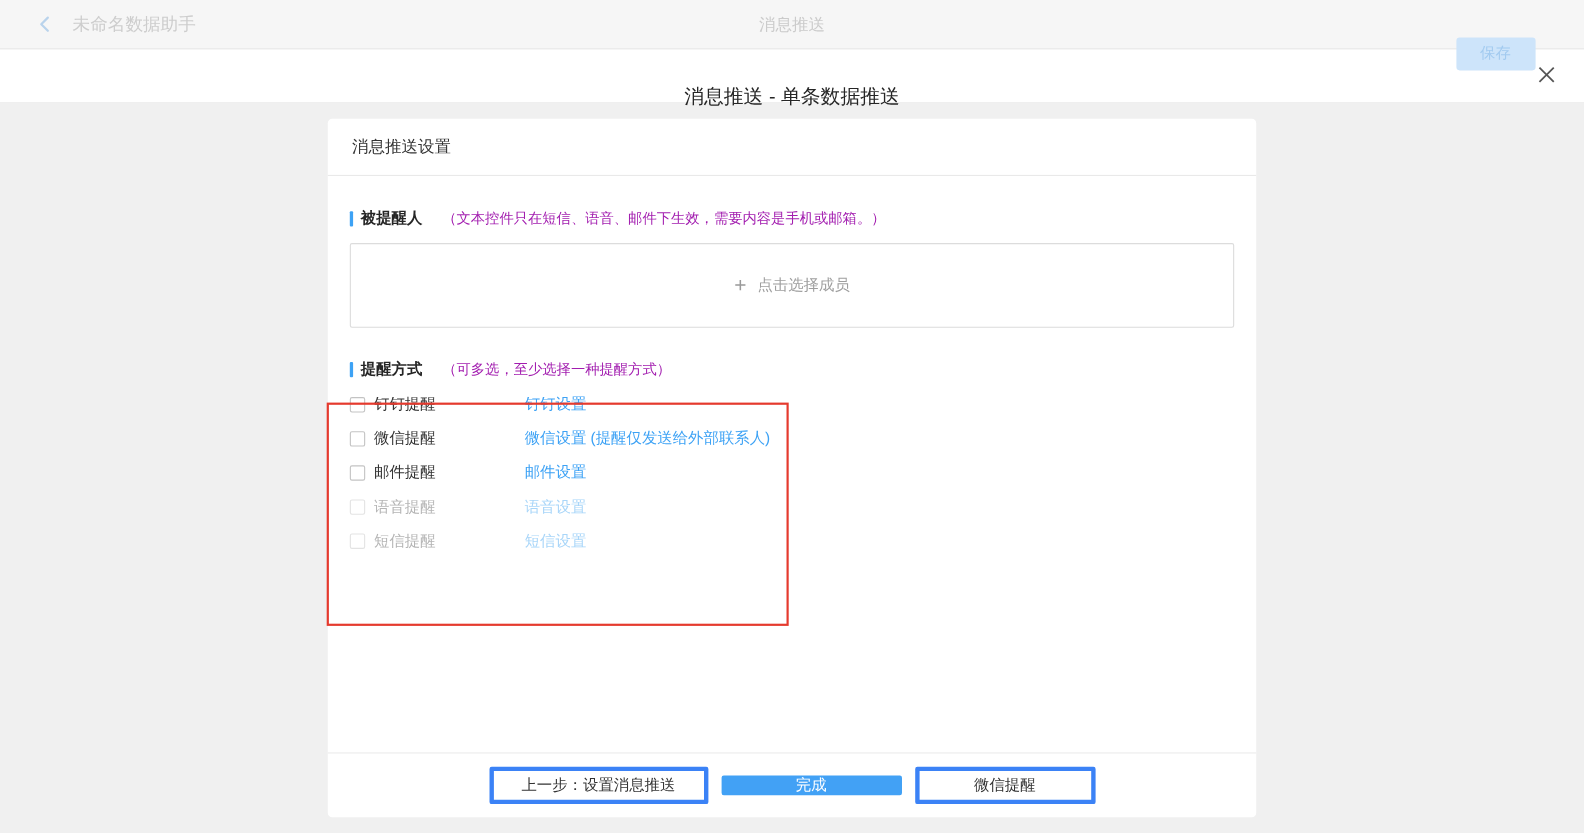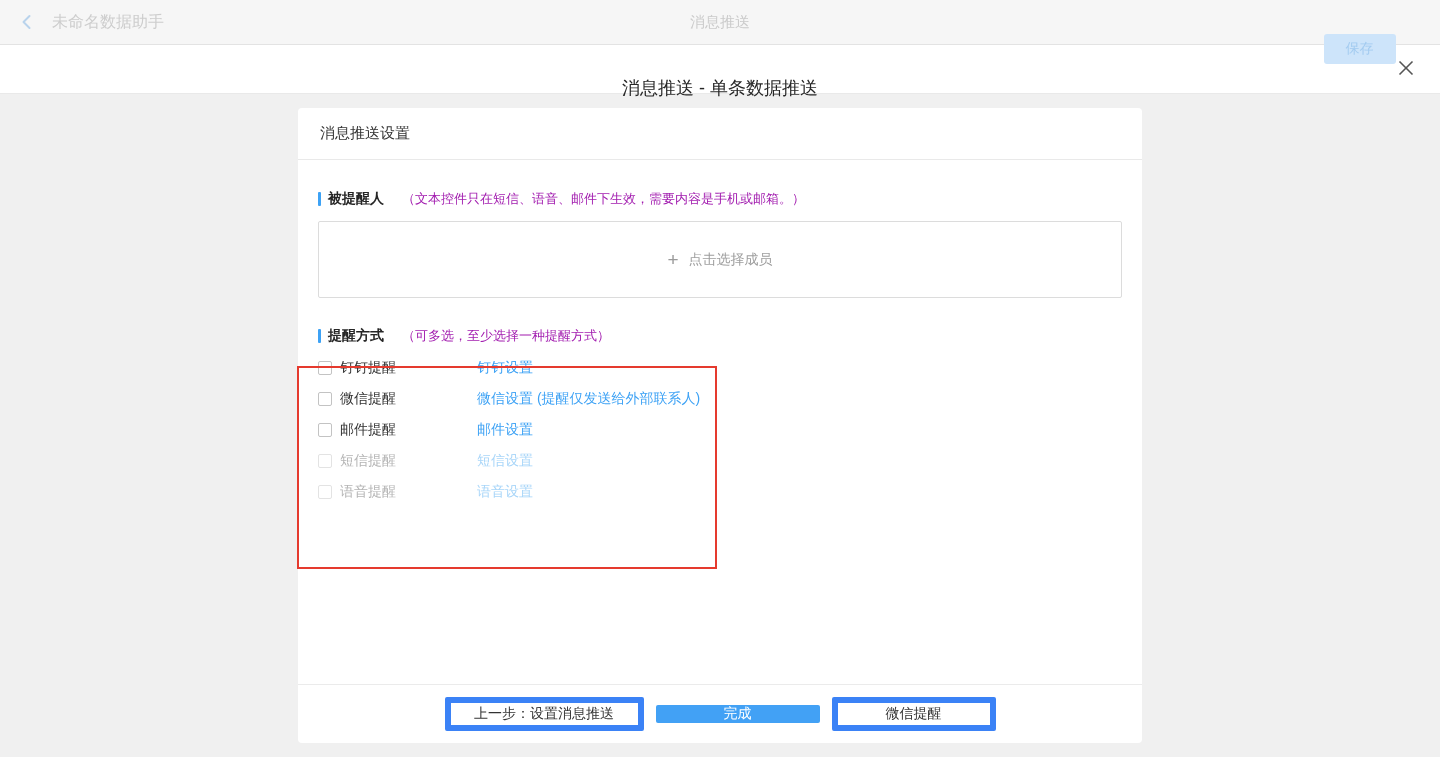--- a/index.html
+++ b/index.html
@@ -14,21 +14,21 @@
   .topbar {
     height: 45px;
     background: #f6f6f6;
     border-bottom: 1px solid #e3e3e3;
     display: flex;
     align-items: center;
     position: relative;
   }
   .topbar-left {
     display: flex; align-items: center;
-    padding-left: 18px; gap: 16px;
+    padding-left: 32px; gap: 16px;
   }
   .back-icon { width: 18px; height: 18px; display: inline-flex; }
   .app-title { color: #cdcdcd; font-size: 16px; }
   .topbar-center {
     position: absolute; left: 0; right: 0; text-align: center;
     color: #cbcbcb; font-size: 15px; pointer-events: none;
   }
   .topbar-right {
     margin-left: auto;
     display: flex; align-items: center;
@@ -121,21 +121,21 @@
   }
 
   .card-footer {
     height: 59px;
     border-top: 1px solid #ebebeb;
     display: flex; align-items: center; justify-content: center;
     gap: 12px;
   }
   .btn {
     height: 34px; background: #fff;
-    border: 6px solid #3b82f6; border-radius: 2px;
+    border: 4px solid #3b82f6; border-radius: 2px;
     font-size: 14px; color: #333; cursor: pointer;
     font-family: inherit;
   }
   .btn-prev { width: 199px; }
   .btn-done {
     width: 164px; border: none;
     color: #fff; cursor: pointer; border-radius: 2px;
     font-size: 14px; font-family: inherit;
   }
   .btn-other { width: 164px; }
@@ -213,27 +213,27 @@
           <span class="method-label">微信提醒</span>
           <a class="method-link link-enabled" href="#" style="color: rgb(61, 162, 245);">微信设置 (提醒仅发送给外部联系人)</a>
         </div>
         <div class="method-row">
           <span class="checkbox"></span>
           <span class="method-label">邮件提醒</span>
           <a class="method-link link-enabled" href="#" style="color: rgb(61, 162, 245);">邮件设置</a>
         </div>
         <div class="method-row disabled">
           <span class="checkbox"></span>
+          <span class="method-label">语音提醒</span>
+          <a class="method-link link-disabled" href="#" style="color: rgb(169, 214, 249);">语音设置</a>
+        </div>
+        <div class="method-row disabled">
+          <span class="checkbox"></span>
           <span class="method-label">短信提醒</span>
           <a class="method-link link-disabled" href="#" style="color: rgb(169, 214, 249);">短信设置</a>
-        </div>
-        <div class="method-row disabled">
-          <span class="checkbox"></span>
-          <span class="method-label">语音提醒</span>
-          <a class="method-link link-disabled" href="#" style="color: rgb(169, 214, 249);">语音设置</a>
         </div>
       </div>
 
       <div class="red-annotation" style="border-color: rgb(229, 58, 46);"></div>
     </div>
 
     <div class="card-footer">
       <button class="btn btn-prev">上一步：设置消息推送</button>
       <button class="btn-done" style="background: rgb(66, 161, 245);">完成</button>
       <button class="btn btn-other">微信提醒</button>

